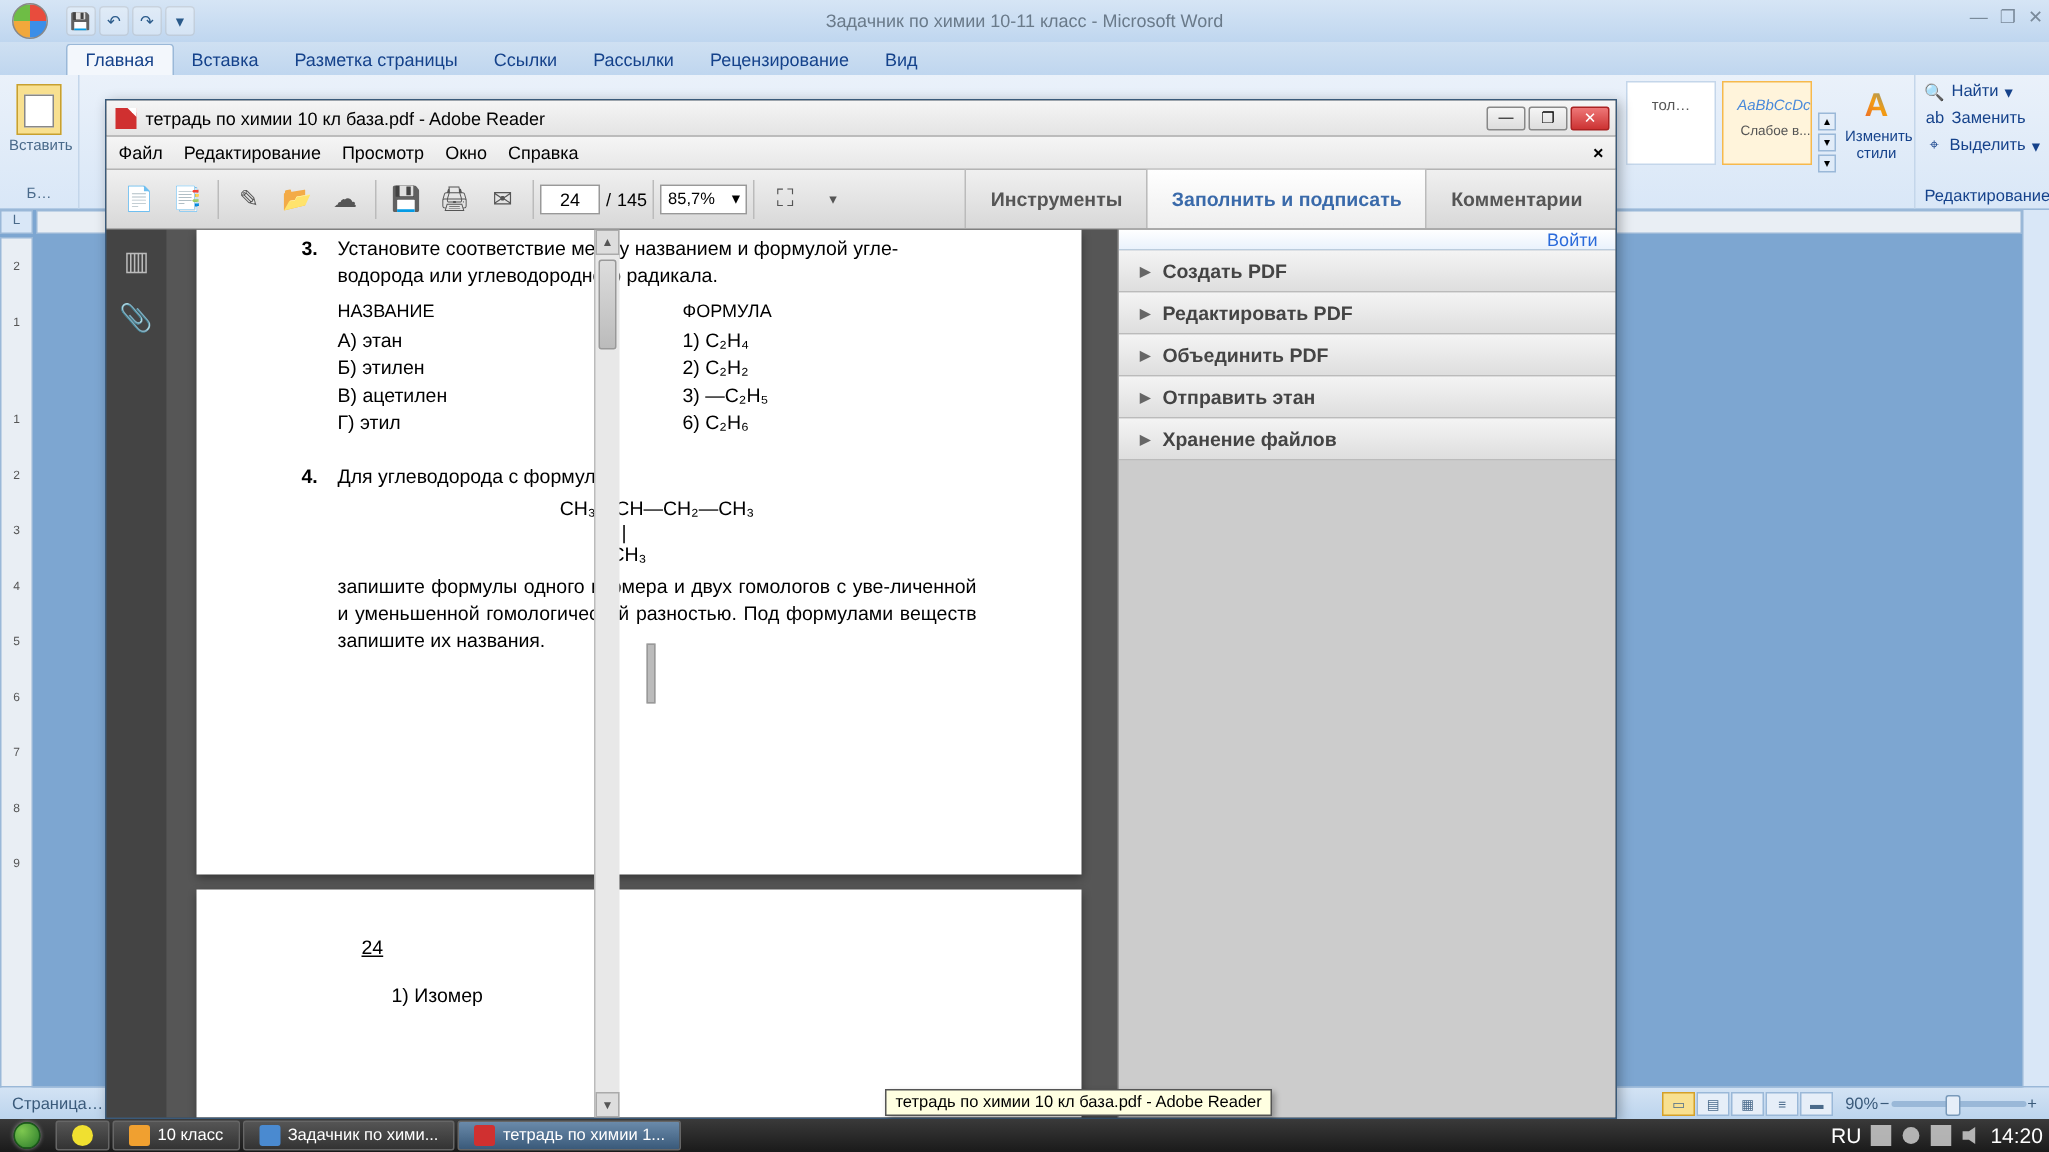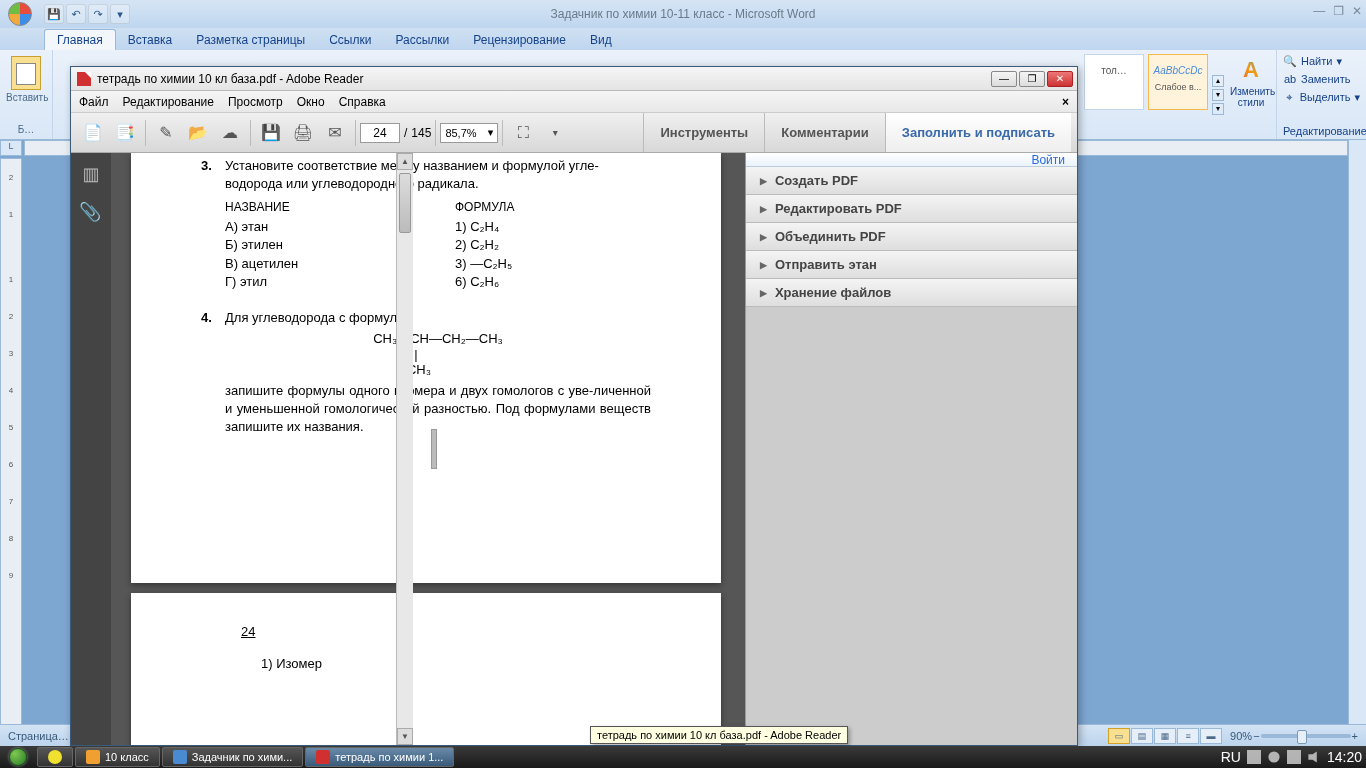--- a/index.html
+++ b/index.html
@@ -20,21 +20,21 @@
 .ribbon-tab.active { background: #f3f7fc; border: 1px solid #9ab8d8; border-bottom: none; border-radius: 3px 3px 0 0; }
 
 
 .ribbon-body { height: 90px; background: linear-gradient(#eaf1fa,#d9e7f7); border-bottom: 1px solid #9ab8d8; display: flex; position: relative; }
 .ribbon-group { border-right: 1px solid #c4d6ea; padding: 4px 6px; display: flex; flex-direction: column; justify-content: space-between; font-size: 10px; color: #4a6a8a; }
 .paste-big { width: 40px; text-align: center; }
 .paste-icon { width: 30px; height: 34px; background: #f8e090; border: 1px solid #c7a030; margin: 2px auto; position: relative; }
 .paste-icon::after { content:''; position:absolute; top:6px; left:4px; right:4px; bottom:4px; background:#fff; border:1px solid #888; }
 .ribbon-right { position: absolute; right: 0; top: 0; height: 100%; display: flex; }
 .style-box { width: 60px; height: 56px; border: 1px solid #c4d6ea; margin: 4px 2px; background: #fff; font-size: 10px; text-align: center; padding-top: 10px; color: #555;}
-.style-box.sel { border: 1px solid #f6b94d; background: #fff4db; }
+.style-box.sel { border: 1px solid #f6b94d; background: #fff4db; text-align: right; }
 .change-styles { width: 50px; text-align: center; padding: 4px; font-size: 10px; color: #15428b; }
 .letter-A { width: 28px; height: 28px; margin: 2px auto; display:flex; align-items:center; justify-content:center; font-size:22px; font-weight:bold; }
 .letter-A.multi { background: linear-gradient(45deg,#e74c3c,#f39c12,#3498db); -webkit-background-clip: text; color: transparent; }
 .edit-group { width: 90px; padding: 2px 6px; font-size: 11px; color: #15428b; }
 .edit-item { display: flex; align-items: center; gap: 4px; padding: 2px 0; }
 .edit-icon { width: 14px; height: 14px; display:inline-flex; align-items:center; justify-content:center; font-size:11px;}
 
 
 .word-doc-area { position: absolute; top: 140px; left: 0; right: 0; bottom: 22px; background: #7da6d1; }
 .ruler-h { position: absolute; top: 0; left: 24px; right: 18px; height: 16px; background: #e9eef4; border: 1px solid #9ab8d8; }
@@ -266,22 +266,22 @@
     <div class="tb-sep"></div>
     <div class="tb-combo">
         <span>85,7%</span>
         <span>▾</span>
       </div>
     <div class="tb-sep"></div>
     <div class="tb-btn">⛶</div>
     <div class="tb-btn" style="font-size:10px">▾</div>
     <div class="tb-right">
       <div class="tb-tab">Инструменты</div>
+      <div class="tb-tab active">Заполнить и подписать</div>
       <div class="tb-tab">Комментарии</div>
-      <div class="tb-tab active">Заполнить и подписать</div>
     </div>
   </div>
   <div class="adobe-body">
     <div class="adobe-sidebar">
       <div class="sb-icon">▥</div>
       <div class="sb-icon">📎</div>
     </div>
     <div class="adobe-content">
 
       <div class="pdf-page p1">

